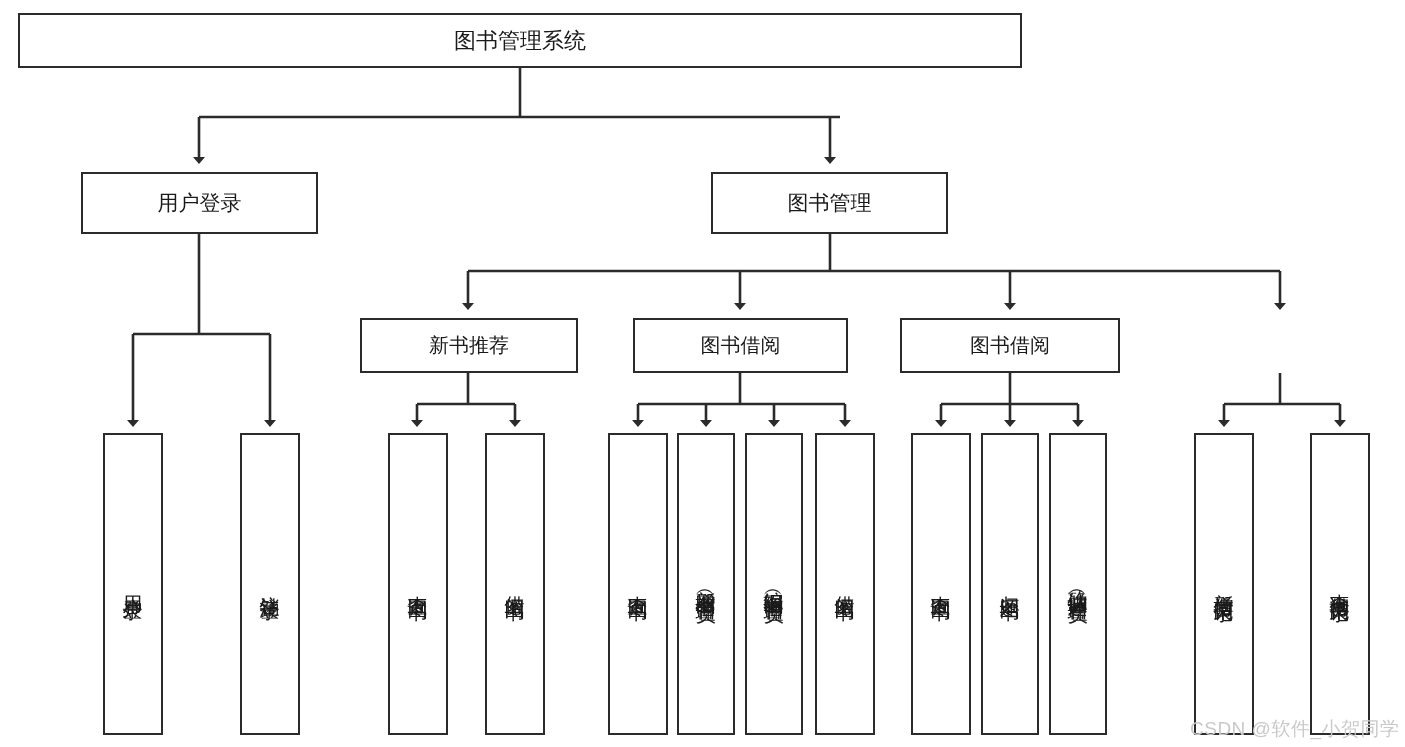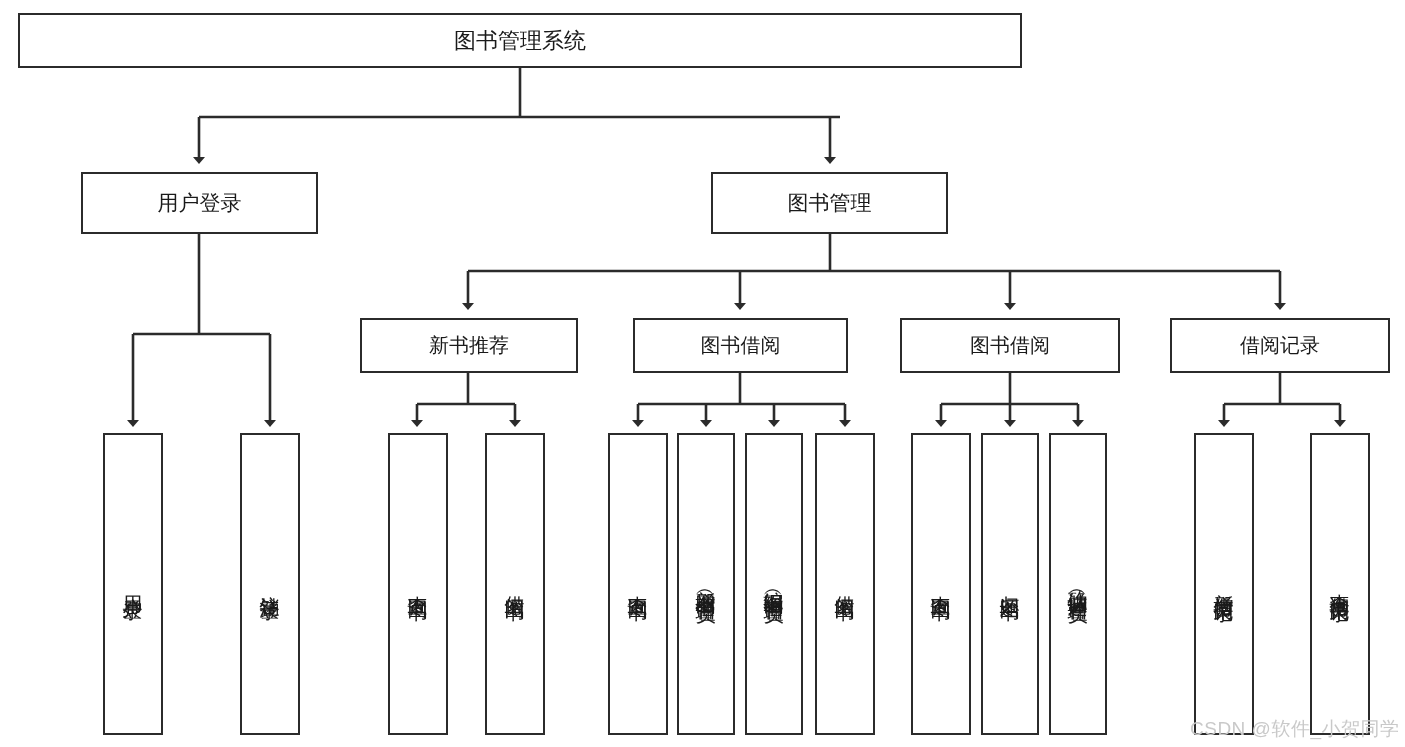--- a/index.html
+++ b/index.html
@@ -121,23 +121,20 @@
 
   <div class="node lvl3" style="left:360px;top:318px;width:218px;height:55px;justify-content:center;">
     <span>新书推荐</span>
   </div>
   <div class="node lvl3" style="left:633px;top:318px;width:215px;height:55px;justify-content:center;">
     <span>图书借阅</span>
   </div>
   <div class="node lvl3" style="left:900px;top:318px;width:220px;height:55px;">
     <span>图书借阅</span>
   </div>
-  <div class="node lvl3" style="left:1170px;top:318px;width:220px;height:55px;">
-    <span>借阅记录</span>
-  </div>
 
   <div class="leaf" style="left:103px;top:433px;width:60px;height:302px;">
     <span class="vtext">用户登录</span>
   </div>
   <div class="leaf" style="left:240px;top:433px;width:60px;height:302px;">
     <span class="vtext">注销登录</span>
   </div>
 
   <div class="leaf" style="left:388px;top:433px;width:60px;height:302px;">
     <span class="vtext">查询图书</span>

